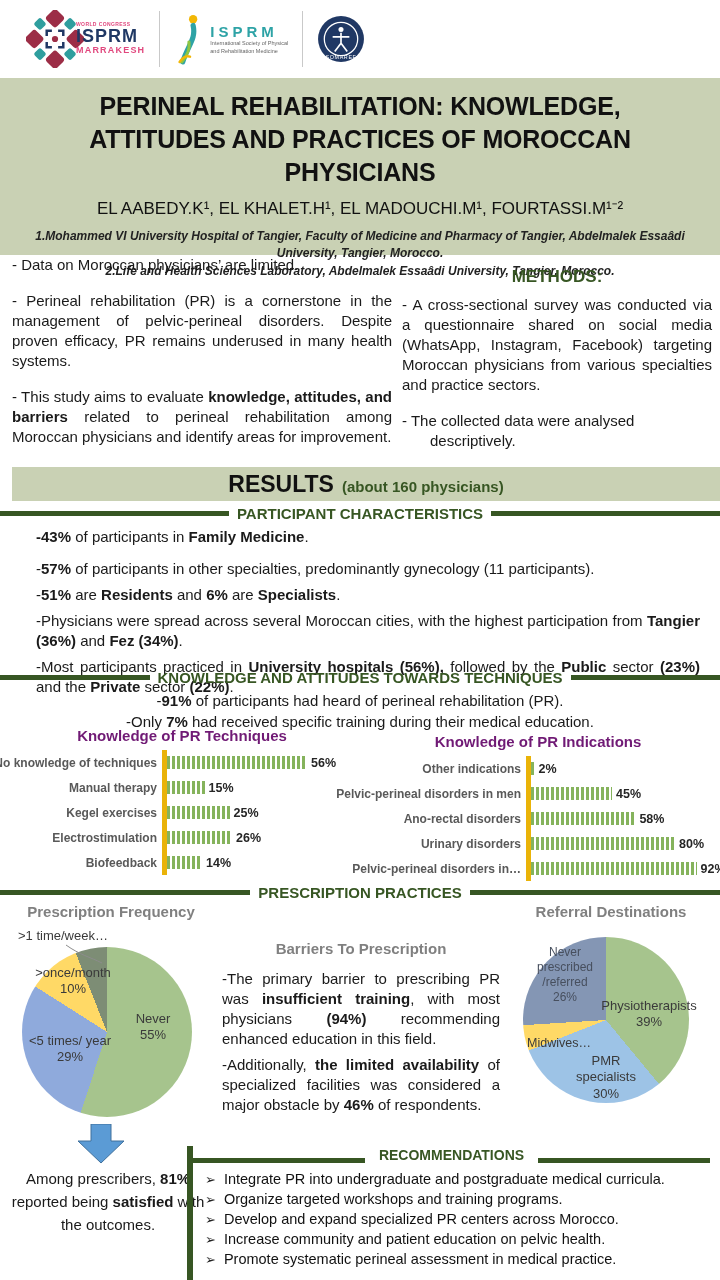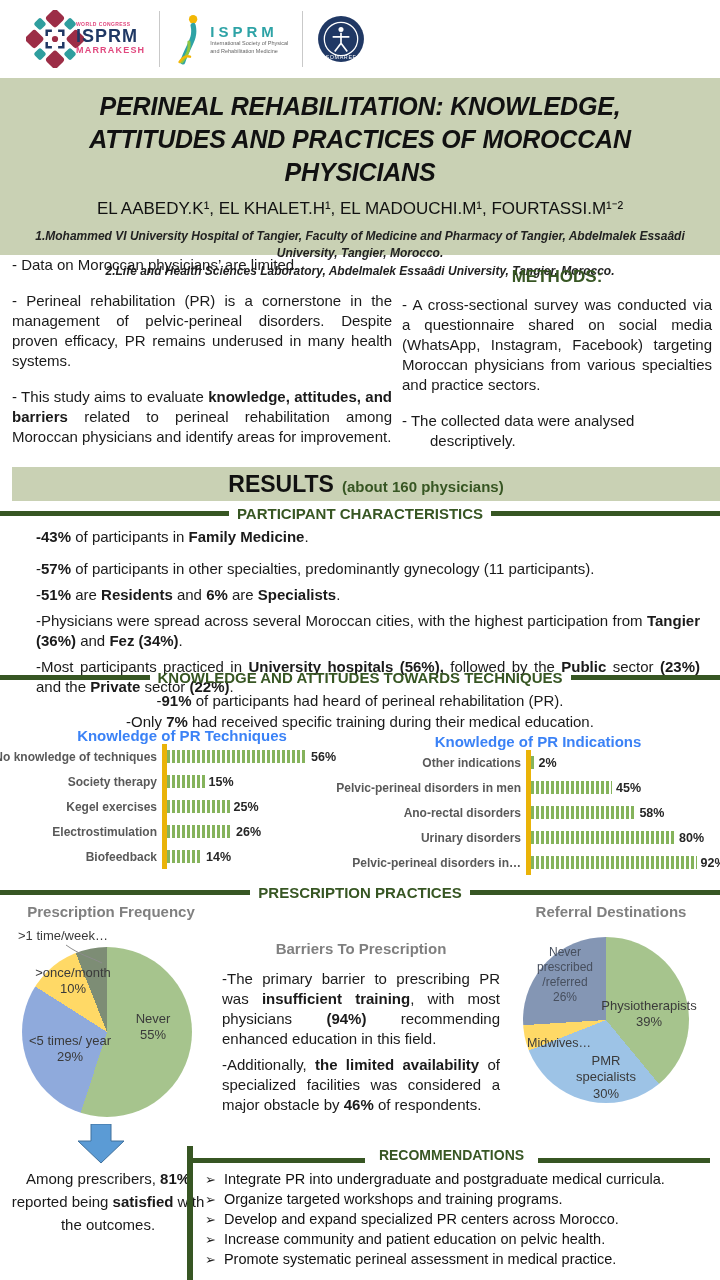--- a/index.html
+++ b/index.html
@@ -16,21 +16,21 @@
   .isprm-big{font-size:18px;font-weight:800;color:#203864;letter-spacing:1px;}
   .marrakesh{font-size:9px;font-weight:700;color:#e1487e;letter-spacing:1.2px;}
   .logo2{display:flex;align-items:center;gap:4px;}
   .logo2-text{display:flex;flex-direction:column;}
   .isprm-teal{font-size:15px;font-weight:800;color:#2ea3a6;letter-spacing:4px;}
   .tagline{font-size:5.5px;color:#666;line-height:1.3;}
 
   
   .band{background:#c9d1b4;}
   .titleband{position:absolute;top:78px;left:0;right:0;height:177px;text-align:center;box-sizing:border-box;padding-top:12px;}
-  .main-title{font-size:25px;line-height:33px;font-weight:800;color:#111;max-width:660px;margin:0 auto;letter-spacing:-.2px;font-style:italic;}
+  .main-title{font-size:25px;line-height:33px;font-weight:800;color:#111;max-width:660px;margin:0 auto;letter-spacing:-.2px;}
   .authors{margin-top:7px;font-size:17px;color:#111;}
   .affils{margin-top:9px;font-size:12px;font-weight:600;color:#222;line-height:1.45;max-width:650px;margin-left:auto;margin-right:auto;font-style:italic;}
 
   
   .col{position:absolute;top:255px;}
   .col h3{font-size:17px;font-weight:800;color:#375623;text-align:center;margin:12px 0 8px;}
   .col p{font-size:15px;line-height:20px;text-align:justify;margin:0 0 16px;}
   .col-bg{left:12px;width:380px;}
   .col-me{left:402px;width:310px;}
   .col-me p.hang{padding-left:28px;text-indent:-28px;text-align:left;}
@@ -49,21 +49,21 @@
   
   .participant{position:absolute;top:527px;left:36px;right:20px;}
   .participant p{font-size:15px;line-height:20px;margin:0 0 6px;text-align:justify;}
   .participant p:first-child{margin-bottom:12px;}
 
   .knowlines{position:absolute;top:690px;left:0;right:0;text-align:center;}
   .knowlines p{font-size:15px;line-height:21px;margin:0;}
 
   
   .barchart{position:absolute;}
-  .bc-title{font-size:15px;font-weight:700;color:#3b82f6;text-align:center;}
+  .bc-title{font-size:15px;font-weight:700;color:#701a75;text-align:center;margin-bottom:6px;}
   .bc-body{display:flex;}
   .bc-labels{display:flex;flex-direction:column;}
   .bc-label{height:25px;display:flex;align-items:center;justify-content:flex-end;padding-right:5px;}
   .bc-label span{font-size:12px;font-weight:700;color:#595959;white-space:nowrap;}
   .bc-rows{display:flex;flex-direction:column;border-left:5px solid #eab308;flex:1;}
   .bc-row{height:25px;display:flex;align-items:center;}
   .bc-bar{height:13px;background:repeating-linear-gradient(90deg,#85b35c 0px,#85b35c 3px,#ffffff 3px,#ffffff 5px);}
   .bc-val{font-size:12.5px;font-weight:600;color:#262626;margin-left:4px;white-space:nowrap;}
   .bc-left .bc-labels{width:154px;}
   .bc-right .bc-labels{width:166px;}
@@ -203,21 +203,21 @@
   </div>
 
   <div class="barchart bc-left" style="top:727px;left:8px;width:348px;">
     <div class="bc-title">Knowledge of PR Techniques</div>
     <div class="bc-body">
       <div class="bc-labels">
           <div class="bc-label">
             <span>No knowledge of techniques</span>
           </div>
           <div class="bc-label">
-            <span>Society therapy</span>
+            <span>Manual therapy</span>
           </div>
           <div class="bc-label">
             <span>Kegel exercises</span>
           </div>
           <div class="bc-label">
             <span>Electrostimulation</span>
           </div>
           <div class="bc-label">
             <span>Biofeedback</span>
           </div>

